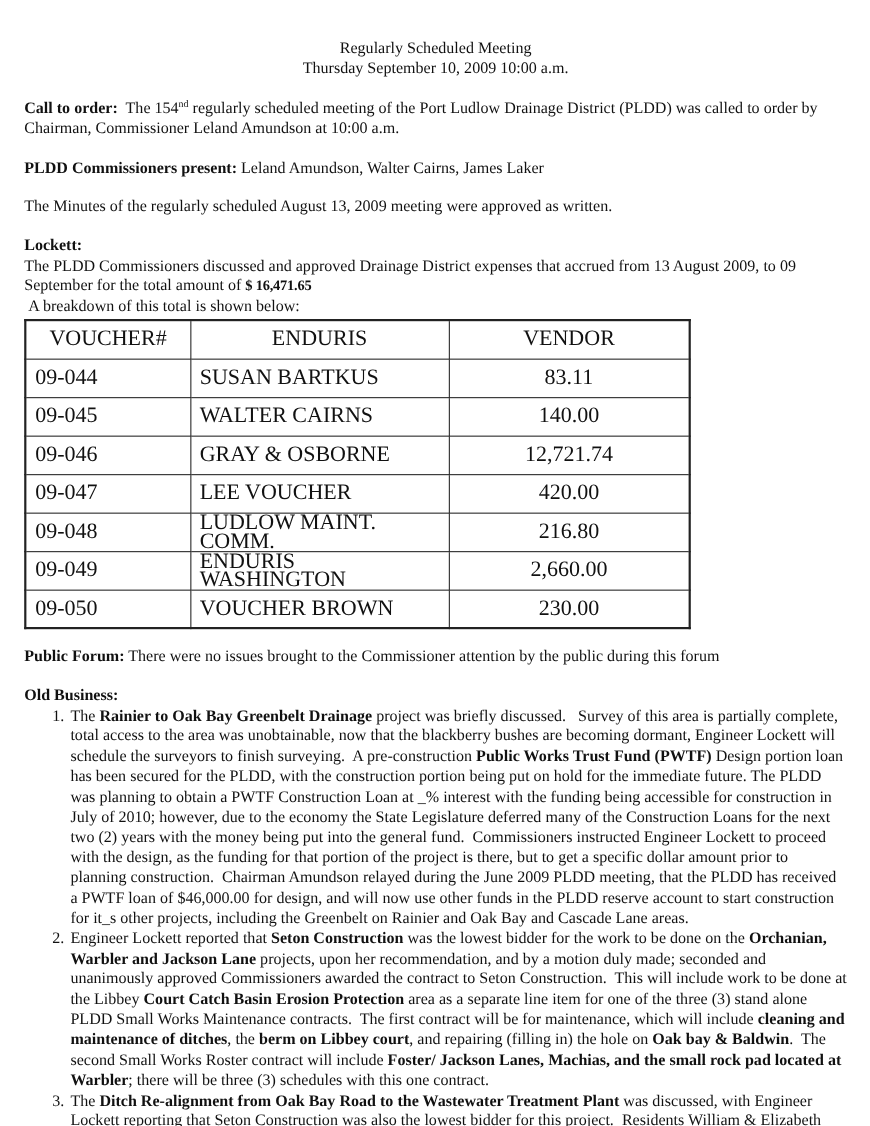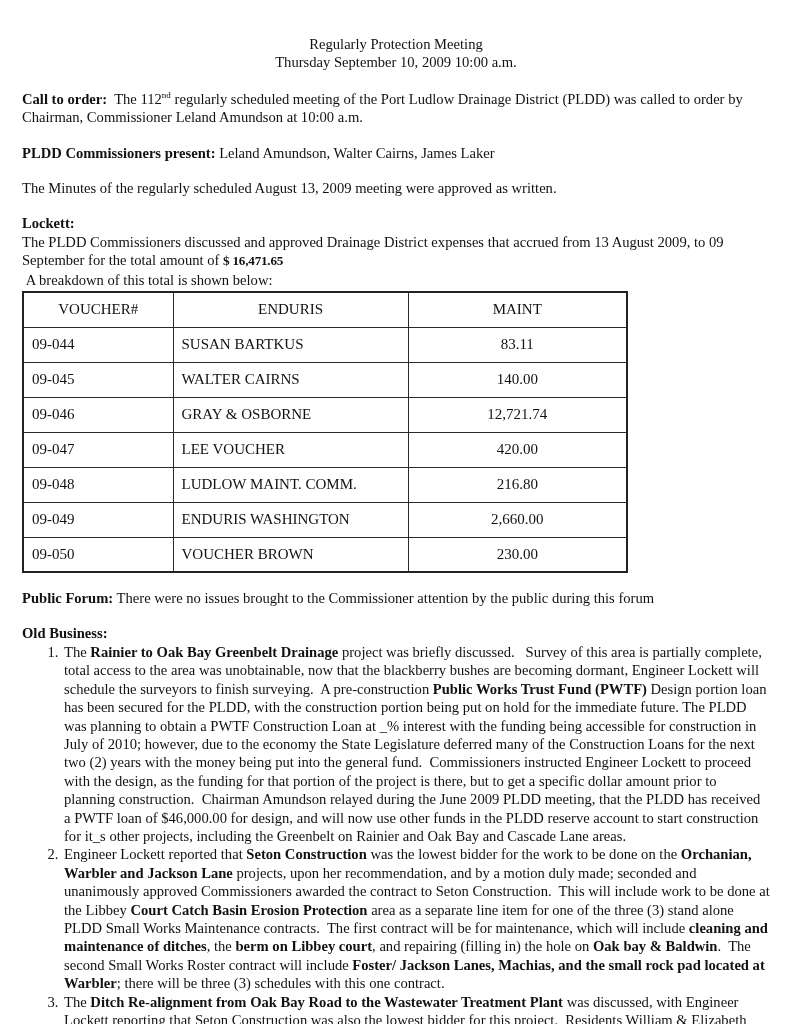--- a/index.html
+++ b/index.html
@@ -30,67 +30,67 @@
     table-layout: fixed;
     width: 604px;
     margin: 2px 0 16px 0;
     border: 2px solid #222222;
   }
   table.expenses-table th,
   table.expenses-table td {
     border: 1.5px solid #2a2a2a;
     padding: 0 8px;
     height: 35px;
-    font-size: 15px;
+    font-size: 20px;
     line-height: 17px;
     font-weight: normal;
     overflow: hidden;
   }
   table.expenses-table th { text-align: center; }
   table.expenses-table td.col-amount { text-align: center; }
   col.c-voucher { width: 150px; }
   col.c-vendor  { width: 235px; }
   col.c-amount  { width: 219px; }
 
   .ob-heading { margin: 0; white-space: pre-wrap; }
   ol.ob-list { margin: 0; padding: 0 0 0 40px; }
   ol.ob-list li { white-space: pre-wrap; padding-left: 2px; }
 </style>
 </head>
 <body>
 
 <div class="page">
 
   <header class="doc-title">
-    <div class="title-line"><span>Regularly Protection Meeting</span></div>
+    <div class="title-line"><span>Regularly Scheduled Meeting</span></div>
     <div class="title-line"><span>Thursday September 10, 2009 10:00 a.m.</span></div>
   </header>
 
-  <p class="para"><span class="b">Call to order:</span><span>  The 112</span><sup>nd</sup><span> regularly scheduled meeting of the Port Ludlow Drainage District (PLDD) was called to order by Chairman, Commissioner Leland Amundson at 10:00 a.m.</span></p>
+  <p class="para"><span class="b">Call to order:</span><span>  The 154</span><sup>nd</sup><span> regularly scheduled meeting of the Port Ludlow Drainage District (PLDD) was called to order by Chairman, Commissioner Leland Amundson at 10:00 a.m.</span></p>
 
   <p class="para"><span class="b">PLDD Commissioners present:</span><span> Leland Amundson, Walter Cairns, James Laker</span></p>
 
   <p class="para"><span>The Minutes of the regularly scheduled August 13, 2009 meeting were approved as written.</span></p>
 
   <section>
     <div class="tight"><span class="b">Lockett:</span></div>
     <div class="tight"><span>The PLDD Commissioners discussed and approved Drainage District expenses that accrued from 13 August 2009, to 09 September for the total amount of </span><span class="b small">$ 16,471.65</span></div>
     <div class="tight"><span> A breakdown of this total is shown below:</span></div>
 
     <table class="expenses-table">
       <colgroup>
         <col class="c-voucher">
         <col class="c-vendor">
         <col class="c-amount">
       </colgroup>
       <thead>
         <tr>
             <th>VOUCHER#</th>
             <th>ENDURIS</th>
-            <th>MAINT</th>
+            <th>VENDOR</th>
           </tr>
       </thead>
       <tbody>
           <tr>
             <td class="col-voucher">09-044</td>
             <td class="col-vendor">SUSAN BARTKUS</td>
             <td class="col-amount">83.11</td>
           </tr>
           <tr>
             <td class="col-voucher">09-045</td>

